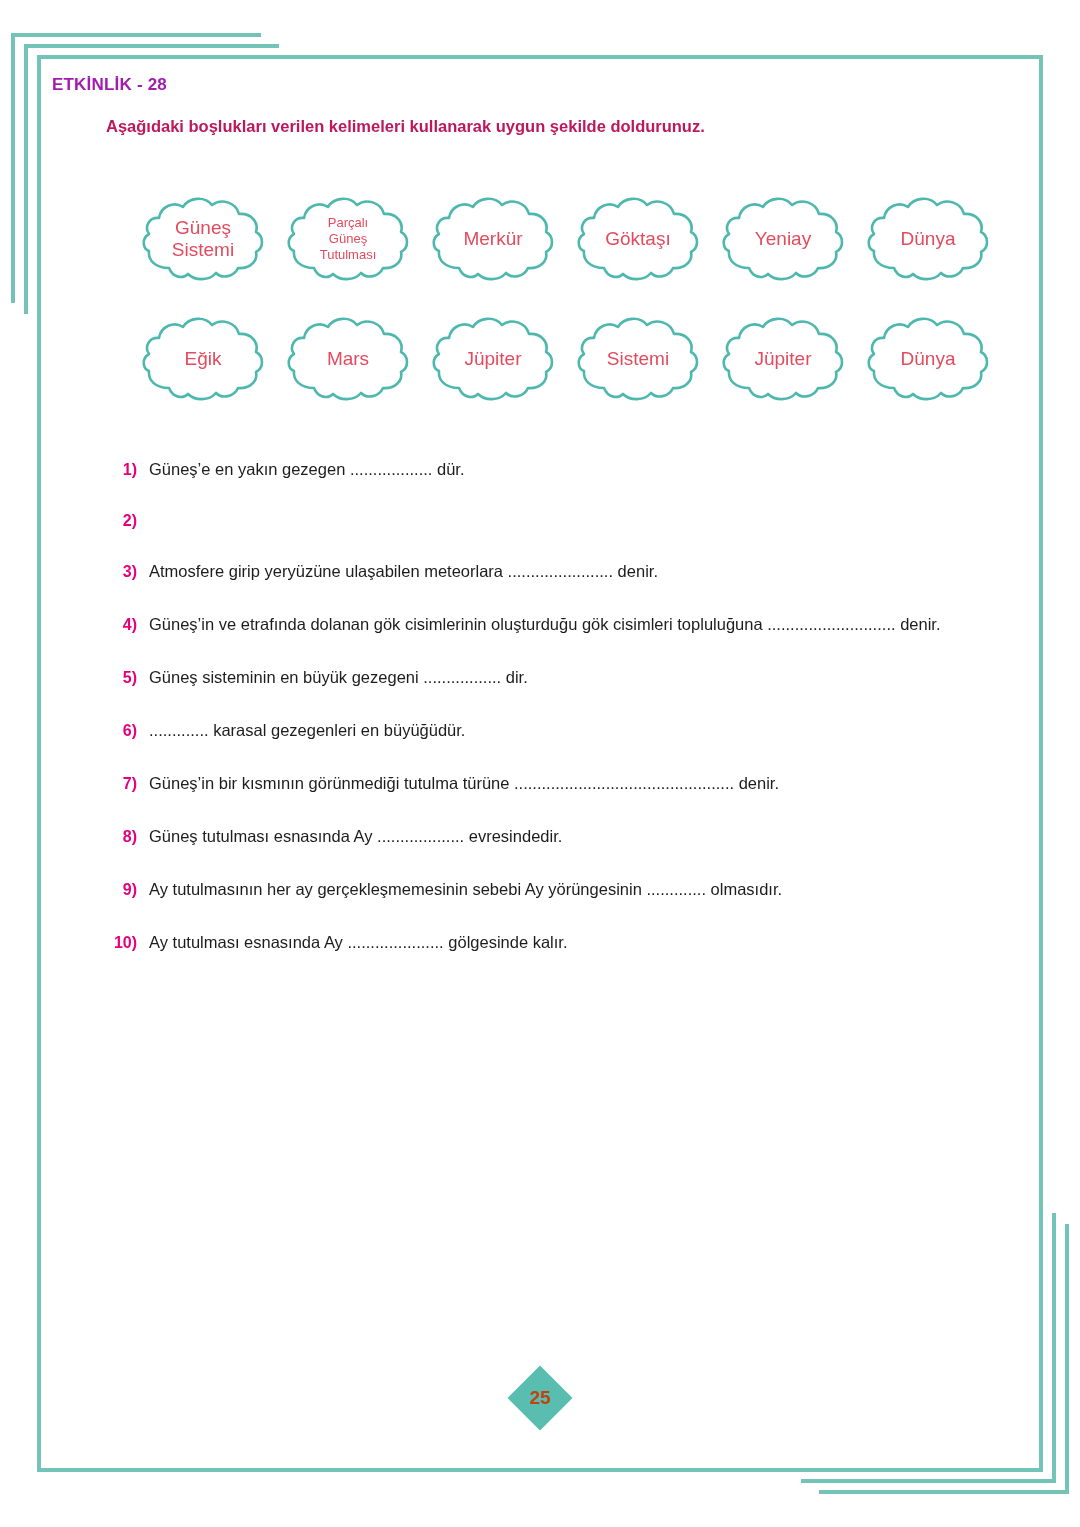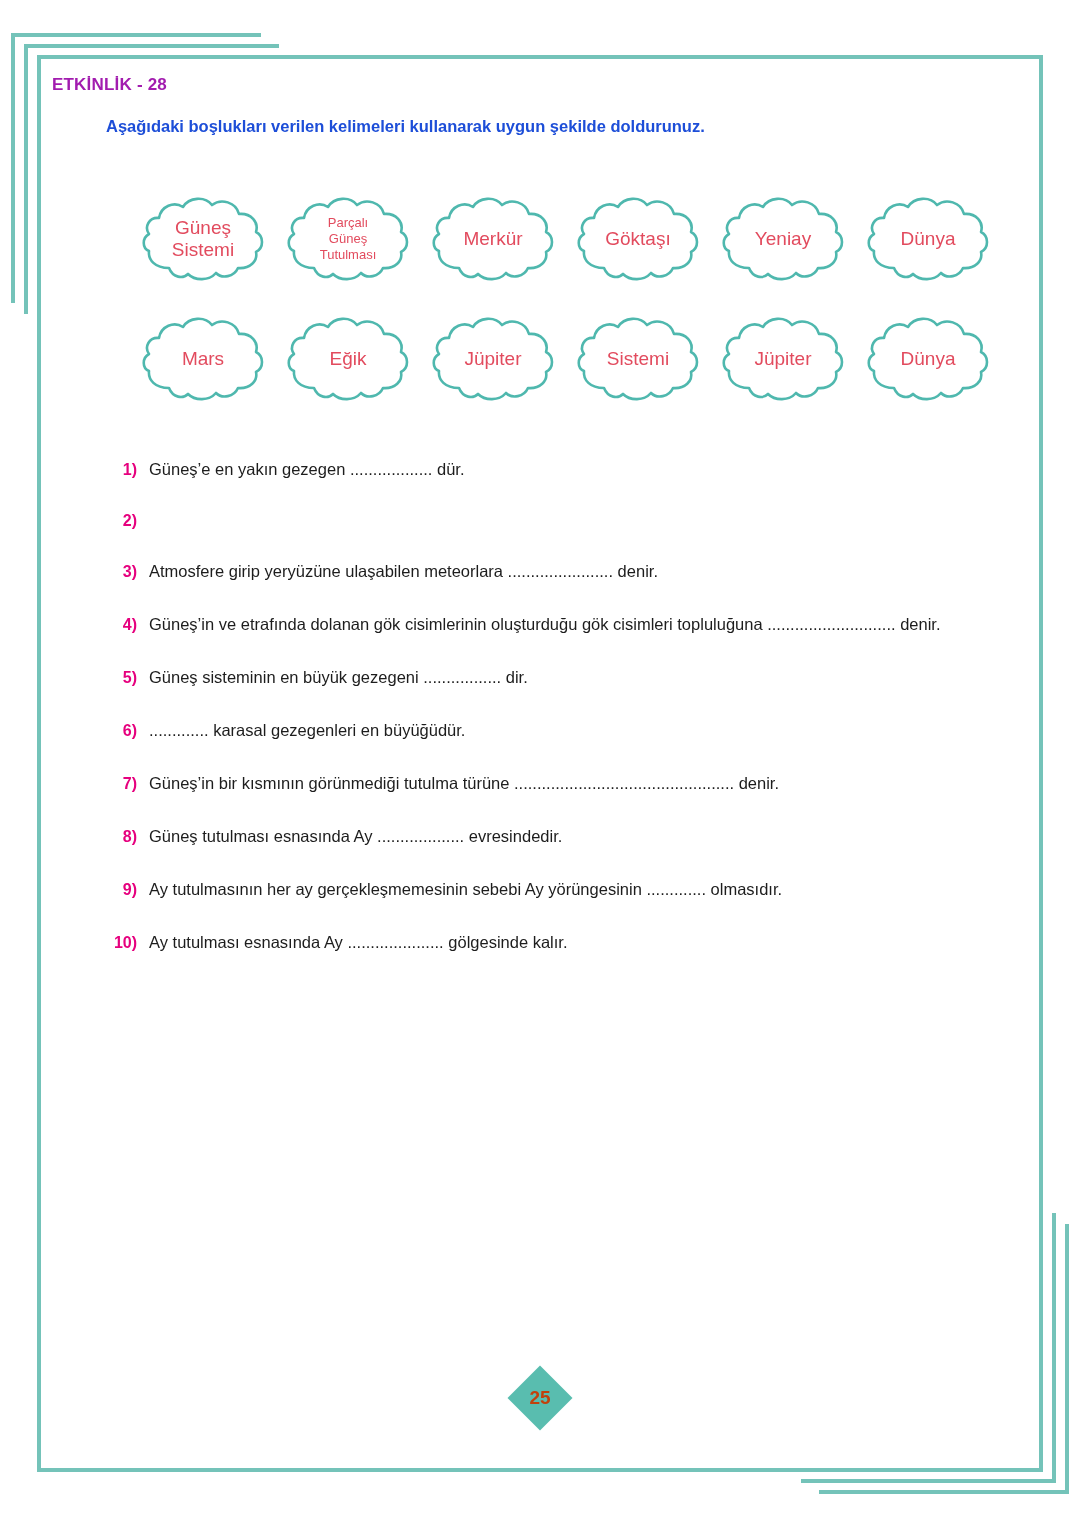--- a/index.html
+++ b/index.html
@@ -53,21 +53,21 @@
     font-weight: bold;
     color: #a21caf;
     letter-spacing: 0.2px;
   }
   .instruction {
     position: absolute;
     left: 65px;
     top: 58px;
     font-size: 16.5px;
     font-weight: bold;
-    color: #1d4ed8;
+    color: #be185d;
   }
 
   
   .cloud-row {
     position: absolute;
     display: flex;
     align-items: center;
     justify-content: flex-start;
   }
   .cloud-row-1 { left: 98px; top: 135px;  }
@@ -211,27 +211,27 @@
           <path d="M30 74 C16 74 9 66 10 57 C3 54 3 44 10 40 C5 33 10 23 20 24 C22 12 35 7 44 13 C50 3 66 2 73 11 C82 4 97 8 100 20 C112 19 120 28 117 38 C125 42 125 54 117 58 C119 67 111 75 99 74 C95 83 83 85 77 79 C70 87 56 87 49 80 C44 85 34 84 30 74 Z" fill="#ffffff" stroke="#4fb8ae" stroke-width="2.6" stroke-linejoin="round"></path>
         </svg>
         <span class="cloud-label">Dünya</span>
       </div>
     </div>
   <div class="cloud-row cloud-row-2">
       <div class="cloud">
         <svg viewBox="0 0 128 90" xmlns="http://www.w3.org/2000/svg">
           <path d="M30 74 C16 74 9 66 10 57 C3 54 3 44 10 40 C5 33 10 23 20 24 C22 12 35 7 44 13 C50 3 66 2 73 11 C82 4 97 8 100 20 C112 19 120 28 117 38 C125 42 125 54 117 58 C119 67 111 75 99 74 C95 83 83 85 77 79 C70 87 56 87 49 80 C44 85 34 84 30 74 Z" fill="#ffffff" stroke="#4fb8ae" stroke-width="2.6" stroke-linejoin="round"></path>
         </svg>
+        <span class="cloud-label">Eğik</span>
+      </div>
+      <div class="cloud">
+        <svg viewBox="0 0 128 90" xmlns="http://www.w3.org/2000/svg">
+          <path d="M30 74 C16 74 9 66 10 57 C3 54 3 44 10 40 C5 33 10 23 20 24 C22 12 35 7 44 13 C50 3 66 2 73 11 C82 4 97 8 100 20 C112 19 120 28 117 38 C125 42 125 54 117 58 C119 67 111 75 99 74 C95 83 83 85 77 79 C70 87 56 87 49 80 C44 85 34 84 30 74 Z" fill="#ffffff" stroke="#4fb8ae" stroke-width="2.6" stroke-linejoin="round"></path>
+        </svg>
         <span class="cloud-label">Mars</span>
-      </div>
-      <div class="cloud">
-        <svg viewBox="0 0 128 90" xmlns="http://www.w3.org/2000/svg">
-          <path d="M30 74 C16 74 9 66 10 57 C3 54 3 44 10 40 C5 33 10 23 20 24 C22 12 35 7 44 13 C50 3 66 2 73 11 C82 4 97 8 100 20 C112 19 120 28 117 38 C125 42 125 54 117 58 C119 67 111 75 99 74 C95 83 83 85 77 79 C70 87 56 87 49 80 C44 85 34 84 30 74 Z" fill="#ffffff" stroke="#4fb8ae" stroke-width="2.6" stroke-linejoin="round"></path>
-        </svg>
-        <span class="cloud-label">Eğik</span>
       </div>
       <div class="cloud">
         <svg viewBox="0 0 128 90" xmlns="http://www.w3.org/2000/svg">
           <path d="M30 74 C16 74 9 66 10 57 C3 54 3 44 10 40 C5 33 10 23 20 24 C22 12 35 7 44 13 C50 3 66 2 73 11 C82 4 97 8 100 20 C112 19 120 28 117 38 C125 42 125 54 117 58 C119 67 111 75 99 74 C95 83 83 85 77 79 C70 87 56 87 49 80 C44 85 34 84 30 74 Z" fill="#ffffff" stroke="#4fb8ae" stroke-width="2.6" stroke-linejoin="round"></path>
         </svg>
         <span class="cloud-label">Jüpiter</span>
       </div>
       <div class="cloud">
         <svg viewBox="0 0 128 90" xmlns="http://www.w3.org/2000/svg">
           <path d="M30 74 C16 74 9 66 10 57 C3 54 3 44 10 40 C5 33 10 23 20 24 C22 12 35 7 44 13 C50 3 66 2 73 11 C82 4 97 8 100 20 C112 19 120 28 117 38 C125 42 125 54 117 58 C119 67 111 75 99 74 C95 83 83 85 77 79 C70 87 56 87 49 80 C44 85 34 84 30 74 Z" fill="#ffffff" stroke="#4fb8ae" stroke-width="2.6" stroke-linejoin="round"></path>

